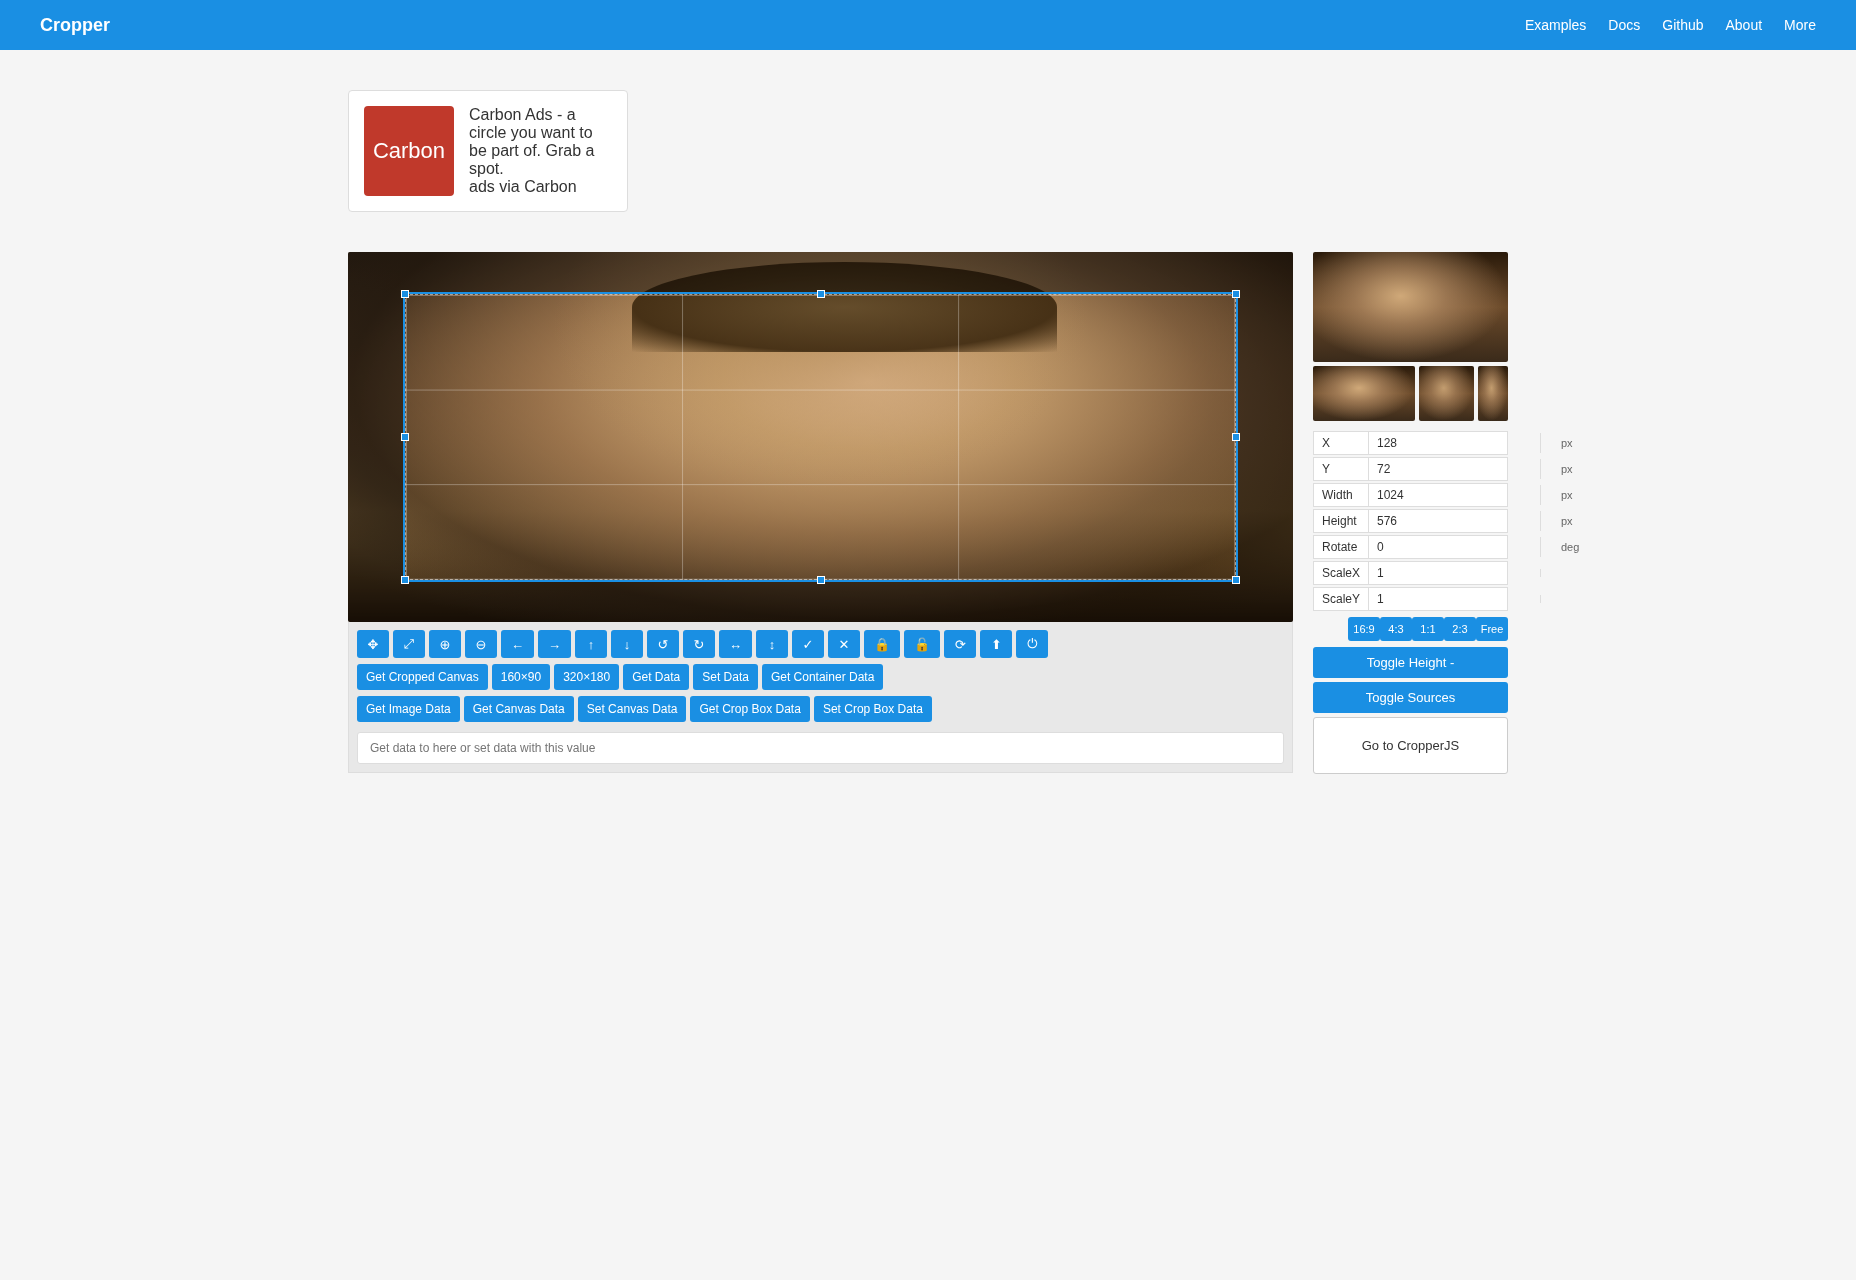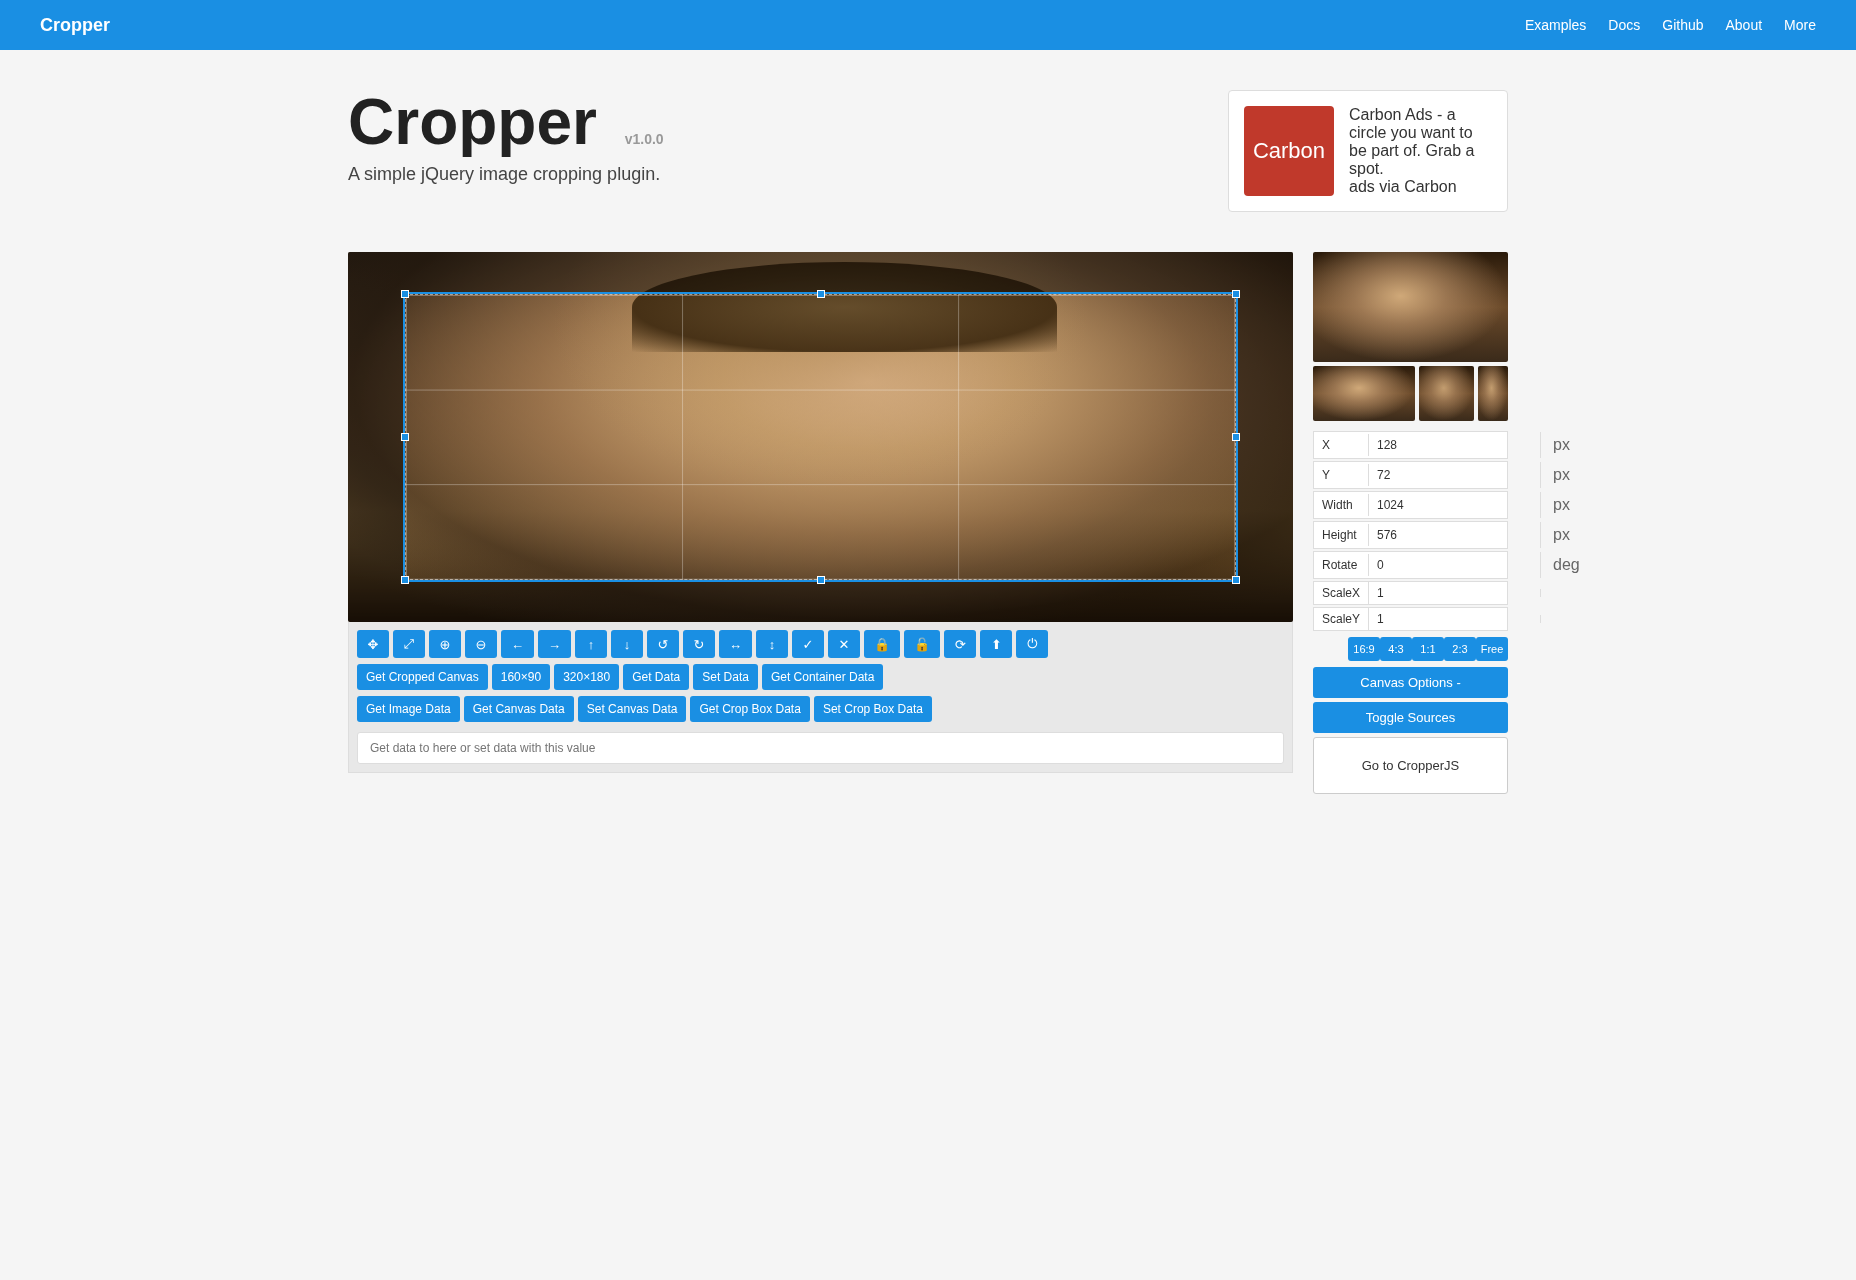--- a/index.html
+++ b/index.html
@@ -276,22 +276,22 @@
     .data-field input {
       flex: 1;
       padding: 4px 8px;
       border: none;
       font-size: 12px;
       color: #333;
       outline: none;
       background: transparent;
     }
     .data-field .unit {
-      padding: 4px 12px;
-      font-size: 16px;
+      padding: 4px 20px;
+      font-size: 11px;
       color: #666;
       border-left: 1px solid #ddd;
       background: #f5f5f5;
     }
 
     
     .ratio-row {
       display: flex;
       gap: 0;
       margin-bottom: 6px;
@@ -346,27 +346,20 @@
     <li><a>Docs</a></li>
     <li><a>Github</a></li>
     <li><a>About</a></li>
     <li><a>More</a></li>
   </ul>
 </nav>
 
 <div class="main-content">
 
   <div class="header-section">
-    <div class="hero-text">
-      <h1>
-        <span>Cropper</span>
-        <span class="version">v1.0.0</span>
-      </h1>
-      <p>A simple jQuery image cropping plugin.</p>
-    </div>
     <div class="ad-box">
       <div class="ad-logo">
         <span>Carbon</span>
       </div>
       <div class="ad-content">
         <p>Carbon Ads - a circle you want to be part of. Grab a spot.</p>
         <p class="ad-source">ads via Carbon</p>
       </div>
     </div>
   </div>
@@ -496,19 +489,19 @@
       </div>
 
       <div class="ratio-row">
         <button class="btn-ratio">16:9</button>
         <button class="btn-ratio">4:3</button>
         <button class="btn-ratio">1:1</button>
         <button class="btn-ratio">2:3</button>
         <button class="btn-ratio">Free</button>
       </div>
 
-      <button class="btn-full">Canvas Options -</button>
+      <button class="btn-full">Toggle Height -</button>
       <button class="btn-full">Toggle Sources</button>
       <button class="btn-full-outline">Go to CropperJS</button>
     </div>
 
   </div>
 </div>
 
 </body></html>

